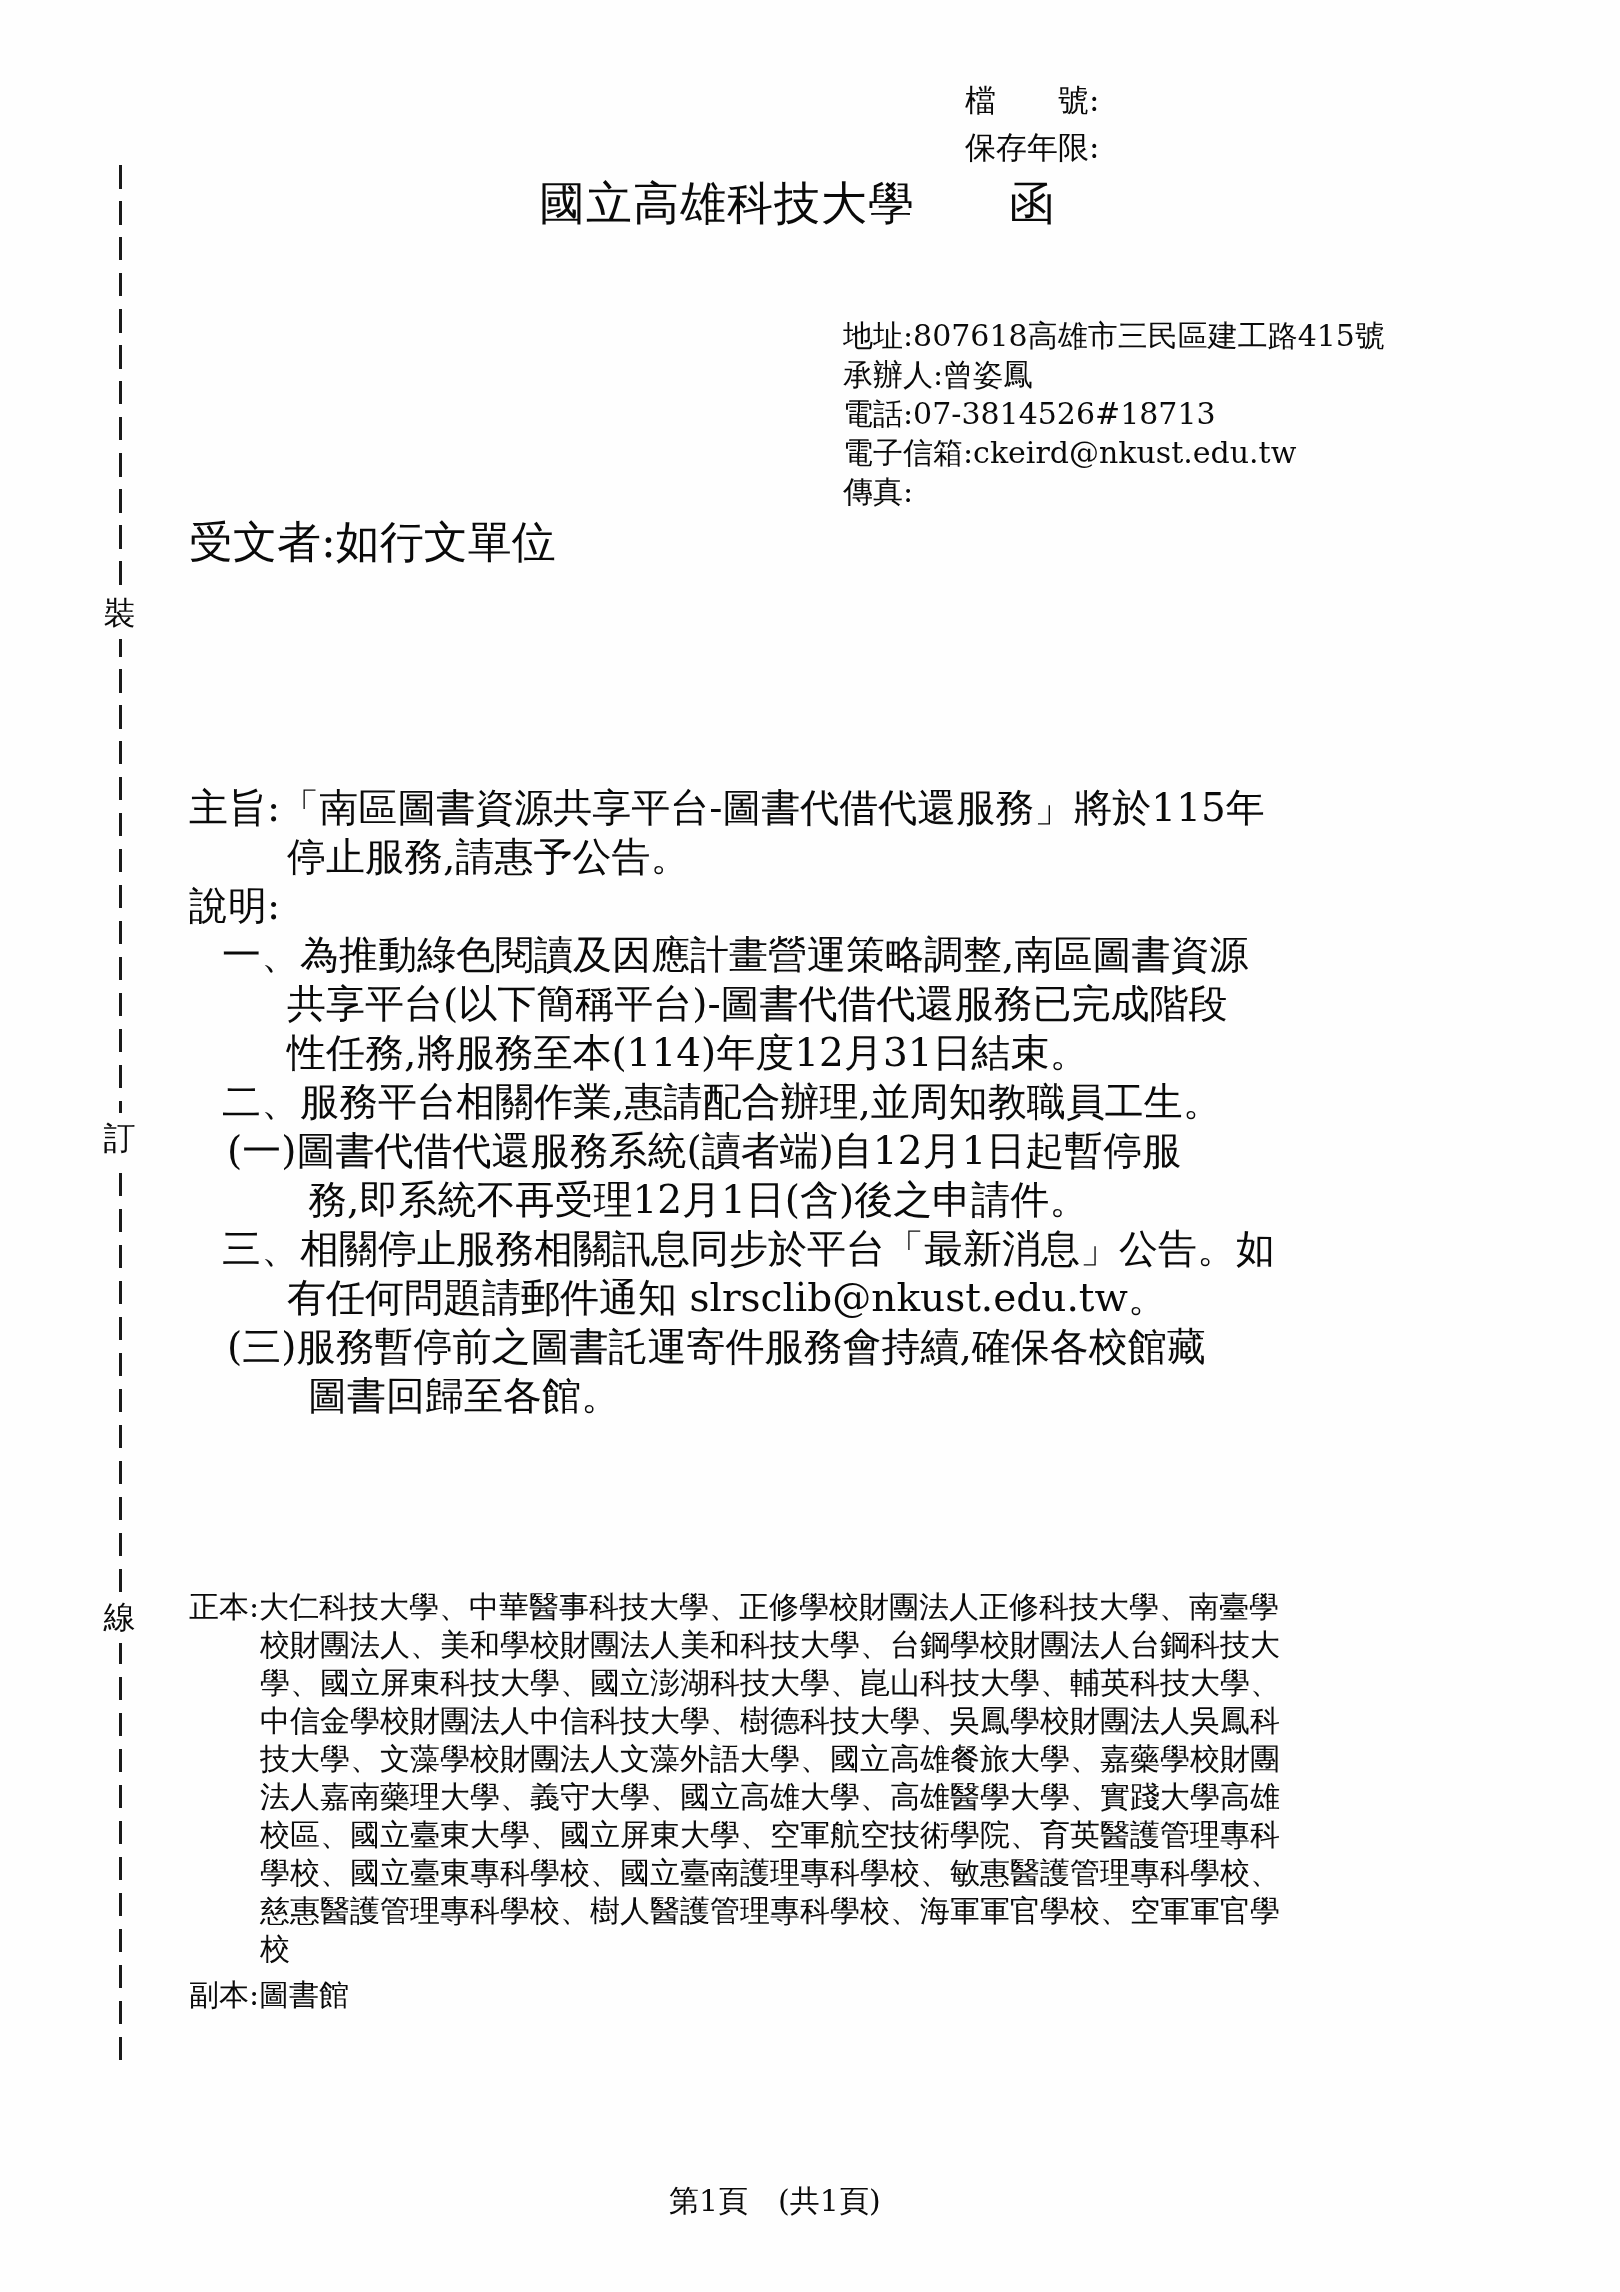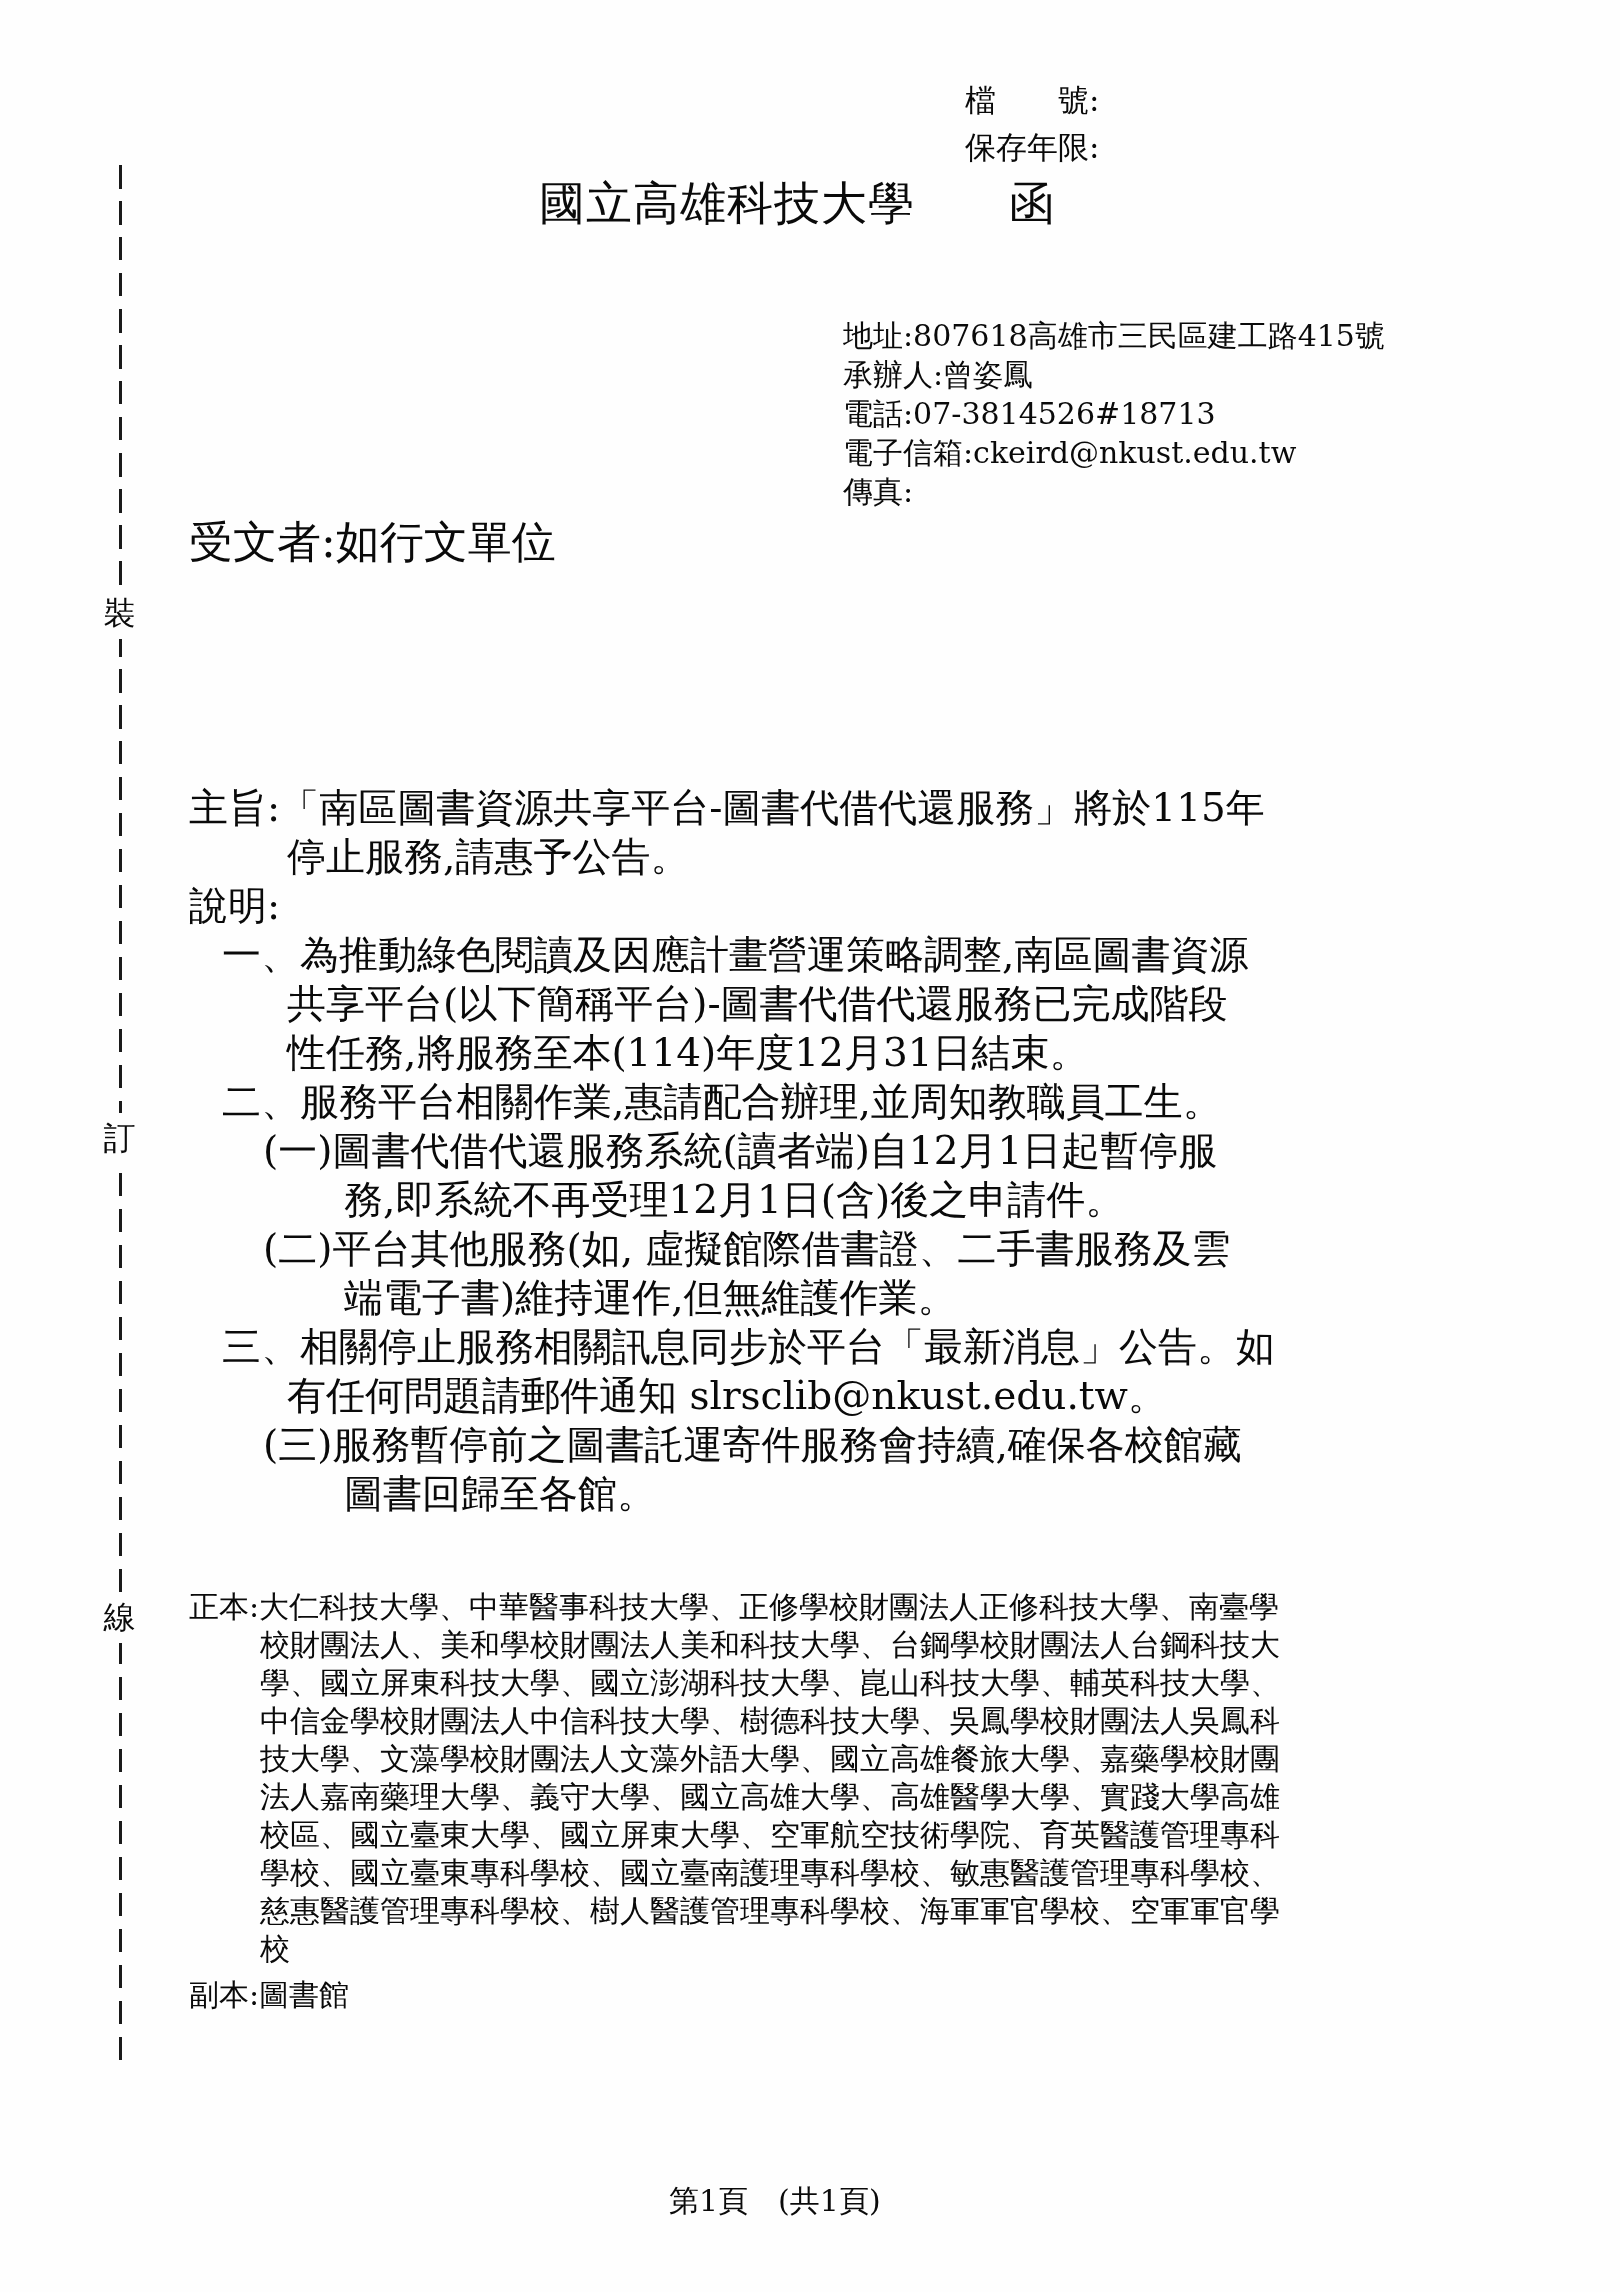--- a/index.html
+++ b/index.html
@@ -32,21 +32,21 @@
   .sender{left:843px;top:316px;font-size:30px;line-height:39px;white-space:nowrap;}
   
   .recipient{left:189px;top:516px;font-size:44px;line-height:51px;white-space:nowrap;}
   
   .meta{left:189px;top:574px;font-size:30px;line-height:39px;white-space:nowrap;}
   
   .body-block{left:189px;top:783px;width:1274px;font-size:39px;line-height:49px;}
   .para{white-space:pre-line;}
   .subject{padding-left:98px;text-indent:-98px;}
   .item-l1{margin-left:33px;padding-left:65px;text-indent:-65px;}
-  .item-l2{margin-left:74px;padding-left:81px;text-indent:-81px;}
+  .item-l2{margin-left:38px;padding-left:81px;text-indent:-81px;}
   
   .copy-primary{
     left:189px;top:1588px;width:1304px;
     font-size:30px;line-height:38px;
     padding-left:71px;text-indent:-71px;white-space:pre-line;
   }
   .copy-secondary{left:189px;top:1976px;font-size:30px;line-height:37px;white-space:nowrap;}
   
   .footer{left:669px;top:2182px;font-size:30px;line-height:37px;white-space:nowrap;}
 </style>
@@ -79,22 +79,20 @@
   <div class="abs body-block">
     <div class="para subject">主旨:「南區圖書資源共享平台-圖書代借代還服務」將於115年
 停止服務,請惠予公告。</div>
     <div class="para">說明:</div>
     <div class="para item-l1">一、為推動綠色閱讀及因應計畫營運策略調整,南區圖書資源
 共享平台(以下簡稱平台)-圖書代借代還服務已完成階段
 性任務,將服務至本(114)年度12月31日結束。</div>
     <div class="para item-l1">二、服務平台相關作業,惠請配合辦理,並周知教職員工生。</div>
     <div class="para item-l2">(一)圖書代借代還服務系統(讀者端)自12月1日起暫停服
 務,即系統不再受理12月1日(含)後之申請件。</div>
-    <div class="para item-l2">(二)平台其他服務(如, 虛擬館際借書證、二手書服務及雲
-端電子書)維持運作,但無維護作業。</div>
     <div class="para item-l1">三、相關停止服務相關訊息同步於平台「最新消息」公告。如
 有任何問題請郵件通知 slrsclib@nkust.edu.tw。</div>
     <div class="para item-l2">(三)服務暫停前之圖書託運寄件服務會持續,確保各校館藏
 圖書回歸至各館。</div>
   </div>
 
   <div class="abs copy-primary">正本:大仁科技大學、中華醫事科技大學、正修學校財團法人正修科技大學、南臺學
 校財團法人、美和學校財團法人美和科技大學、台鋼學校財團法人台鋼科技大
 學、國立屏東科技大學、國立澎湖科技大學、崑山科技大學、輔英科技大學、
 中信金學校財團法人中信科技大學、樹德科技大學、吳鳳學校財團法人吳鳳科

